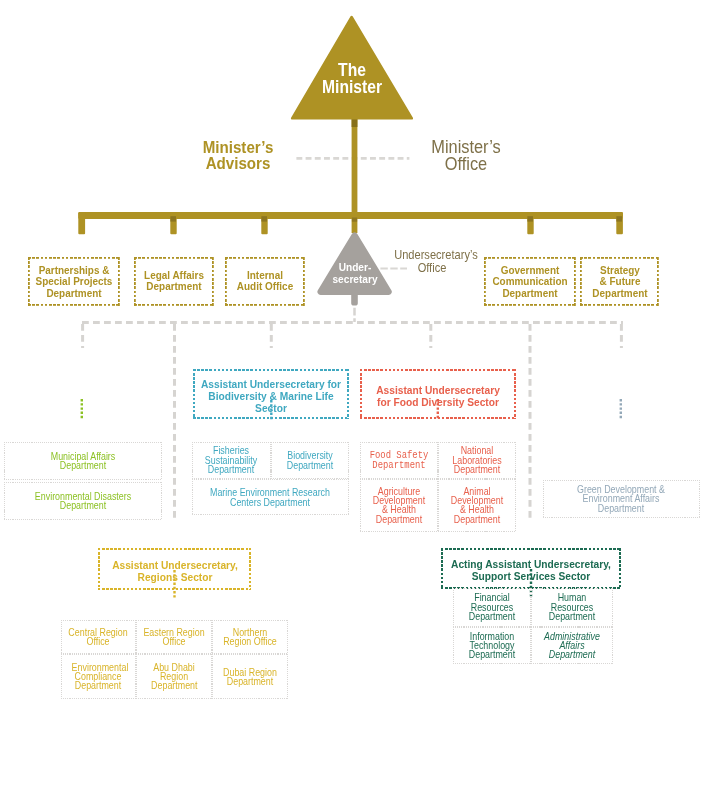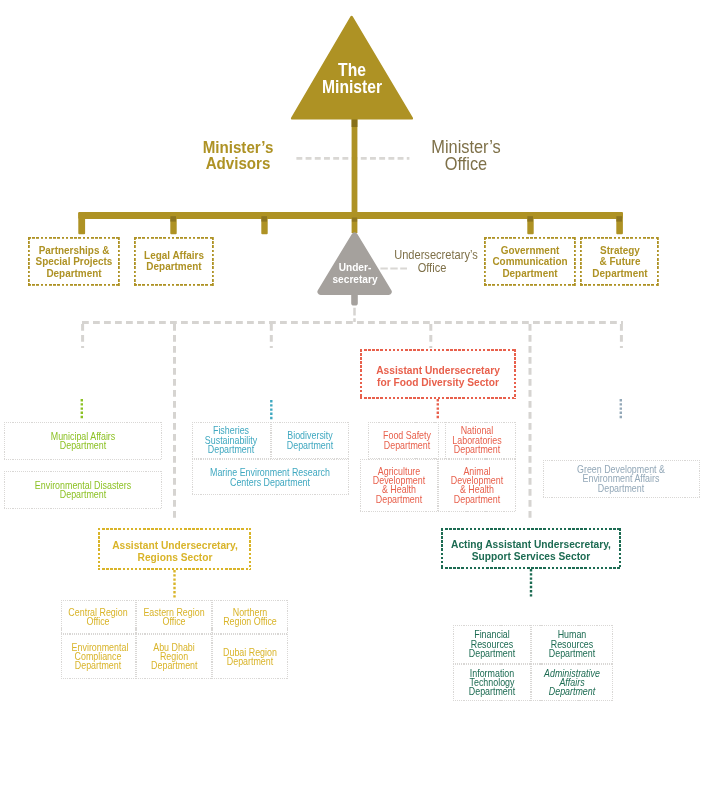--- a/index.html
+++ b/index.html
@@ -19,20 +19,21 @@
   .dash{
     --c:#000; --d:2.4px; --g:1.7px; --w:2px;
     background-image:
       repeating-linear-gradient(90deg, var(--c) 0 var(--d), transparent var(--d) calc(var(--d) + var(--g))),
       repeating-linear-gradient(90deg, var(--c) 0 var(--d), transparent var(--d) calc(var(--d) + var(--g))),
       repeating-linear-gradient(180deg, var(--c) 0 var(--d), transparent var(--d) calc(var(--d) + var(--g))),
       repeating-linear-gradient(180deg, var(--c) 0 var(--d), transparent var(--d) calc(var(--d) + var(--g)));
     background-size: 100% var(--w), 100% var(--w), var(--w) 100%, var(--w) 100%;
     background-position: left top, left bottom, left top, right top;
     background-repeat: no-repeat;
+    margin-top: 20px;
   }
 
   
   .unit{--c:#AE9224;--d:2.7px;--g:1.5px;--w:1.8px;color:#AE9224;}
   .unit > .t{font-weight:bold;font-size:11.3px;line-height:11.6px;}
   .sector{--d:2.5px;--g:1.6px;--w:2px;}
   .sector > .t{font-weight:bold;font-size:11.6px;line-height:12px;margin-top:1.5px;}
   .dept{position:absolute;--d:1px;--g:0.9px;--w:1px;}
   .dept > .t{font-size:10.1px;line-height:9.4px;font-weight:normal;}
 
@@ -131,57 +132,64 @@
 
   <div class="abs unit sq dash" style="left:28px;top:237px;width:92px;height:49px;">
     <div class="t" style="width: 104.5px; white-space: pre-line;">Partnerships &amp;
 Special Projects
 Department</div>
   </div>
   <div class="abs unit sq dash" style="left:134px;top:237px;width:80px;height:49px;">
     <div class="t" style="width: 90.9px; white-space: pre-line;">Legal Affairs
 Department</div>
   </div>
+  <div class="abs unit sq dash" style="left:225px;top:237px;width:80px;height:49px;">
+    <div class="t" style="width: 90.9px; white-space: pre-line;">Internal
+Audit Office</div>
+  </div>
   <div class="abs unit sq dash" style="left:484px;top:237px;width:92px;height:49px;">
     <div class="t" style="width: 104.5px; white-space: pre-line;">Government
 Communication
 Department</div>
   </div>
   <div class="abs unit sq dash" style="left:580px;top:237px;width:79px;height:49px;">
     <div class="t" style="width: 89.8px; white-space: pre-line;">Strategy
 &amp; Future
 Department</div>
   </div>
 
   <div class="abs" style="left:4px;top:421.5px;width:158px;height:76.5px;">
     <div class="dept sq dash" style="position:absolute;left:0.0px;top:0.0px;width:158px;height:38.25px;--c:#D9D7D5;color:#8CC123;">
       <div class="t" style="width:95px;">Municipal Affairs Department</div>
     </div>
-    <div class="dept sq dash" style="position:absolute;left:0.0px;top:49px;width:158px;height:38.25px;--c:#D9D7D5;color:#8CC123;">
+    <div class="dept sq dash" style="position:absolute;left:0.0px;top:40px;width:158px;height:38.25px;--c:#D9D7D5;color:#8CC123;">
       <div class="t" style="width:125px;">Environmental Disasters Department</div>
     </div>
   </div>
 
+  <div class="abs sector sq dash" style="left:193px;top:349px;width:156px;height:50px;--c:#3FA8C0;color:#3FA8C0;">
+    <div class="t" style="width:162px;">Assistant Undersecretary for Biodiversity &amp; Marine Life Sector</div>
+  </div>
   <div class="abs" style="left:191.5px;top:421.5px;width:157.5px;height:74px;text-decoration:underline;">
     <div class="dept sq dash" style="position:absolute;left:0.0px;top:0.0px;width:79px;height:37.3px;--c:#D9D7D5;color:#3FA8C0;">
       <div class="t" style="width:62px;">Fisheries Sustainability Department</div>
     </div>
     <div class="dept sq dash" style="position:absolute;left:79.0px;top:0.0px;width:78.5px;height:37.3px;--c:#D9D7D5;color:#3FA8C0;">
       <div class="t" style="width:89.2px;">Biodiversity Department</div>
     </div>
     <div class="dept sq dash" style="position:absolute;left:0.0px;top:37.3px;width:157.5px;height:36.7px;--c:#D9D7D5;color:#3FA8C0;">
       <div class="t" style="width:145px;">Marine Environment Research Centers Department</div>
     </div>
   </div>
 
   <div class="abs sector sq dash" style="left:359.5px;top:349px;width:156px;height:50px;--c:#E8604C;color:#E8604C;">
     <div class="t" style="width:148px;">Assistant Undersecretary for Food Diversity Sector</div>
   </div>
   <div class="abs" style="left:360px;top:421.5px;width:155.5px;height:90.5px;">
-    <div class="dept sq dash" style="position:absolute;left:8px;top:0.0px;width:78px;height:37.5px;--c:#D9D7D5;color:#E8604C;">
+    <div class="dept sq dash" style="position:absolute;left:0.0px;top:0.0px;width:78px;height:37.5px;--c:#D9D7D5;color:#E8604C;font-family:Liberation Mono, monospace;">
       <div class="t" style="width:88.6px;">Food Safety Department</div>
     </div>
     <div class="dept sq dash" style="position:absolute;left:78.0px;top:0.0px;width:77.5px;height:37.5px;--c:#D9D7D5;color:#E8604C;">
       <div class="t" style="width:60px;">National Laboratories Department</div>
     </div>
     <div class="dept sq dash" style="position:absolute;left:0.0px;top:37.5px;width:78px;height:53px;--c:#D9D7D5;color:#E8604C;">
       <div class="t" style="width:62px;">Agriculture Development &amp; Health Department</div>
     </div>
     <div class="dept sq dash" style="position:absolute;left:78.0px;top:37.5px;width:77.5px;height:53px;--c:#D9D7D5;color:#E8604C;">
       <div class="t" style="width:62px;">Animal Development &amp; Health Department</div>
@@ -214,21 +222,21 @@
       <div class="t" style="width:52px;">Abu Dhabi Region Department</div>
     </div>
     <div class="dept sq dash" style="position:absolute;left:151.7px;top:34.5px;width:75.8px;height:45.0px;--c:#D9D7D5;color:#D9B429;">
       <div class="t" style="width:72px;">Dubai Region Department</div>
     </div>
   </div>
 
   <div class="abs sector sq dash" style="left:441px;top:527.5px;width:180px;height:41.5px;--c:#1C6B52;color:#1C6B52;">
     <div class="t" style="width:188px;">Acting Assistant Undersecretary, Support Services Sector</div>
   </div>
-  <div class="abs" style="left:452.5px;top:625px;width:160.5px;height:76.5px;">
+  <div class="abs" style="left:452.5px;top:568px;width:160.5px;height:76.5px;">
     <div class="dept sq dash" style="position:absolute;left:0.0px;top:0.0px;width:78px;height:38.8px;--c:#D9D7D5;color:#1C6B52;">
       <div class="t" style="width:58px;">Financial Resources Department</div>
     </div>
     <div class="dept sq dash" style="position:absolute;left:78.0px;top:0.0px;width:82.5px;height:38.8px;--c:#D9D7D5;color:#1C6B52;">
       <div class="t" style="width:58px;">Human Resources Department</div>
     </div>
     <div class="dept sq dash" style="position:absolute;left:0.0px;top:38.8px;width:78px;height:37.7px;--c:#D9D7D5;color:#1C6B52;">
       <div class="t" style="width:58px;">Information Technology Department</div>
     </div>
     <div class="dept sq dash" style="position:absolute;left:78.0px;top:38.8px;width:82.5px;height:37.7px;--c:#D9D7D5;color:#1C6B52;font-style:italic;">

